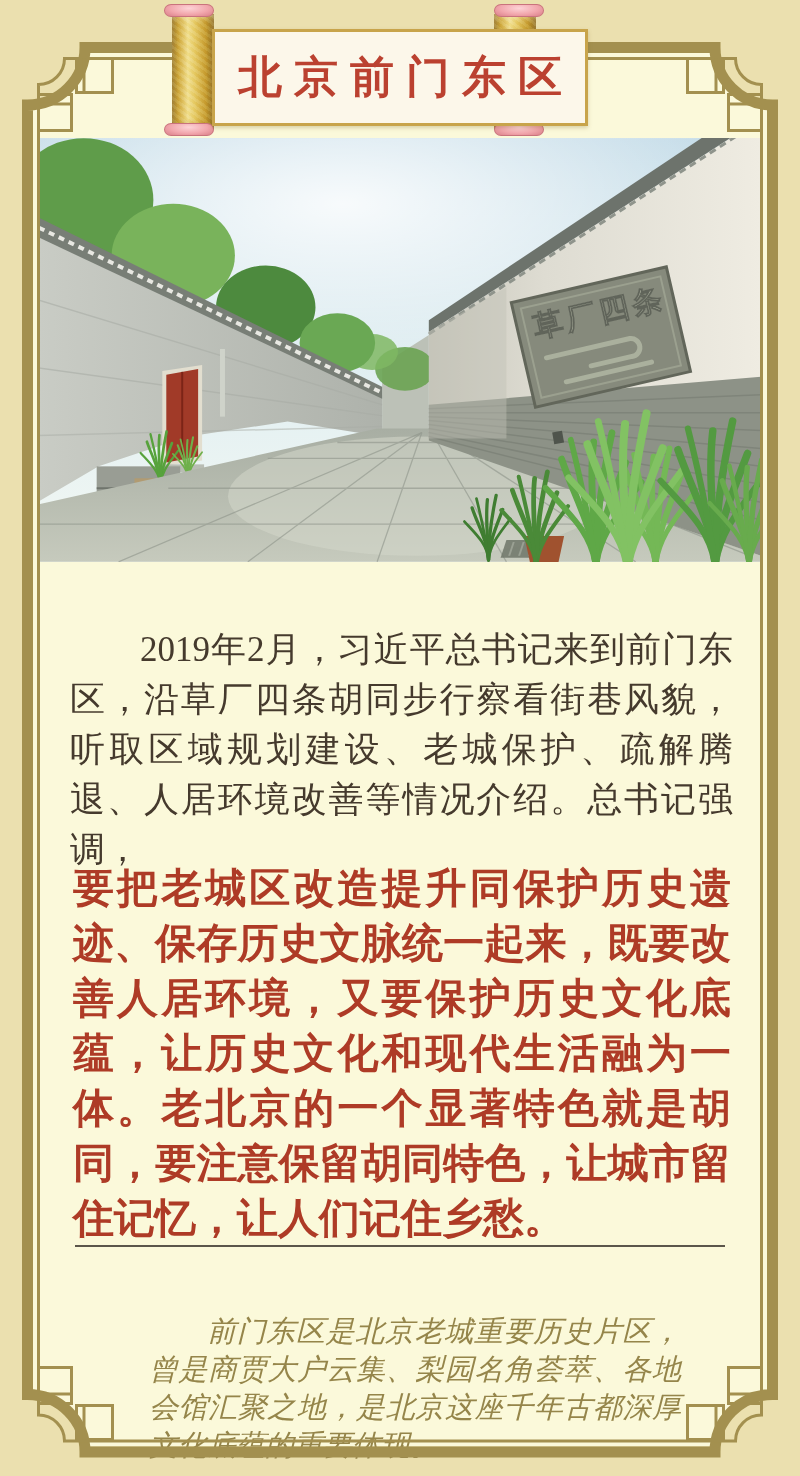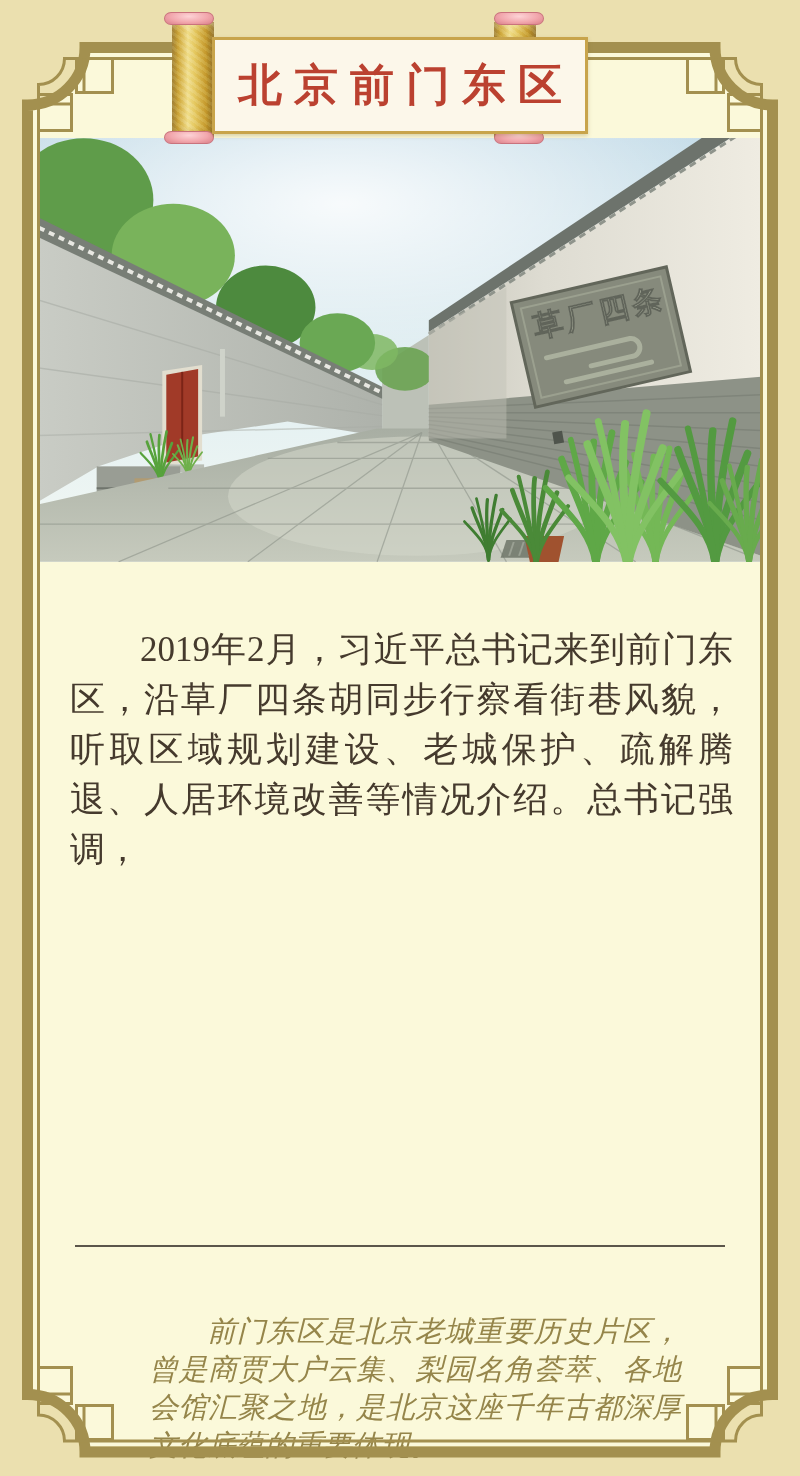--- a/index.html
+++ b/index.html
@@ -14,21 +14,21 @@
   #inner-panel{
     position:absolute;left:33px;top:53px;width:734px;height:1393px;
     background:#fbf9da;
   }
   
   #frame-overlay{
     position:absolute;left:0;top:0;width:800px;height:1476px;
     z-index:6;pointer-events:none;
   }
   
-  #banner{position:absolute;left:172px;top:12px;width:364px;height:134px;z-index:10;}
+  #banner{position:absolute;left:172px;top:4px;width:364px;height:134px;z-index:10;}
   .scroll-end{
     position:absolute;top:10px;width:42px;height:115px;
     background:linear-gradient(90deg,#9a7722 0%,#caa33c 14%,#f0dd90 38%,#e3c766 55%,#c49a33 80%,#8f6d1f 100%);
     box-shadow:inset 0 4px 6px rgba(255,255,255,.35), inset 0 -4px 6px rgba(90,60,0,.35);
   }
   .scroll-end::after{ 
     content:"";position:absolute;inset:0;
     background:repeating-linear-gradient(35deg, rgba(255,245,200,.28) 0 3px, rgba(160,120,30,.18) 3px 6px);
     mix-blend-mode:soft-light;
   }
@@ -231,20 +231,21 @@
         <use href="#clump" transform="translate(620,430) scale(1.0)" stroke="#74b856"></use>
         <use href="#clump" transform="translate(592,436) scale(1.35)" stroke="#82c263"></use>
         <use href="#clump" transform="translate(680,432) scale(1.25)" stroke="#539a41"></use>
         <use href="#clump" transform="translate(714,430) scale(0.9)" stroke="#68ab4d"></use>
       </g>
     </svg>
   </div>
 
   <p class="txt" id="intro-paragraph">2019年2月，习近平总书记来到前门东区，沿草厂四条胡同步行察看街巷风貌，听取区域规划建设、老城保护、疏解腾退、人居环境改善等情况介绍。总书记强调，</p>
 
+  <p class="txt" id="quote-paragraph">要把老城区改造提升同保护历史遗迹、保存历史文脉统一起来，既要改善人居环境，又要保护历史文化底蕴，让历史文化和现代生活融为一体。老北京的一个显著特色就是胡同，要注意保留胡同特色，让城市留住记忆，让人们记住乡愁。</p>
 
   <div id="divider"></div>
 
   <p class="txt" id="footer-note">前门东区是北京老城重要历史片区，曾是商贾大户云集、梨园名角荟萃、各地会馆汇聚之地，是北京这座千年古都深厚文化底蕴的重要体现。</p>
 
   <svg id="frame-overlay" viewBox="0 0 800 1476">
 
     <g fill="#ebe0af">
       <path d="M 27.5 105 V 47.5 H 85 A 57.5 57.5 0 0 1 27.5 105 Z"></path>
       <path d="M 27.5 105 V 47.5 H 85 A 57.5 57.5 0 0 1 27.5 105 Z" transform="translate(800,0) scale(-1,1)"></path>

